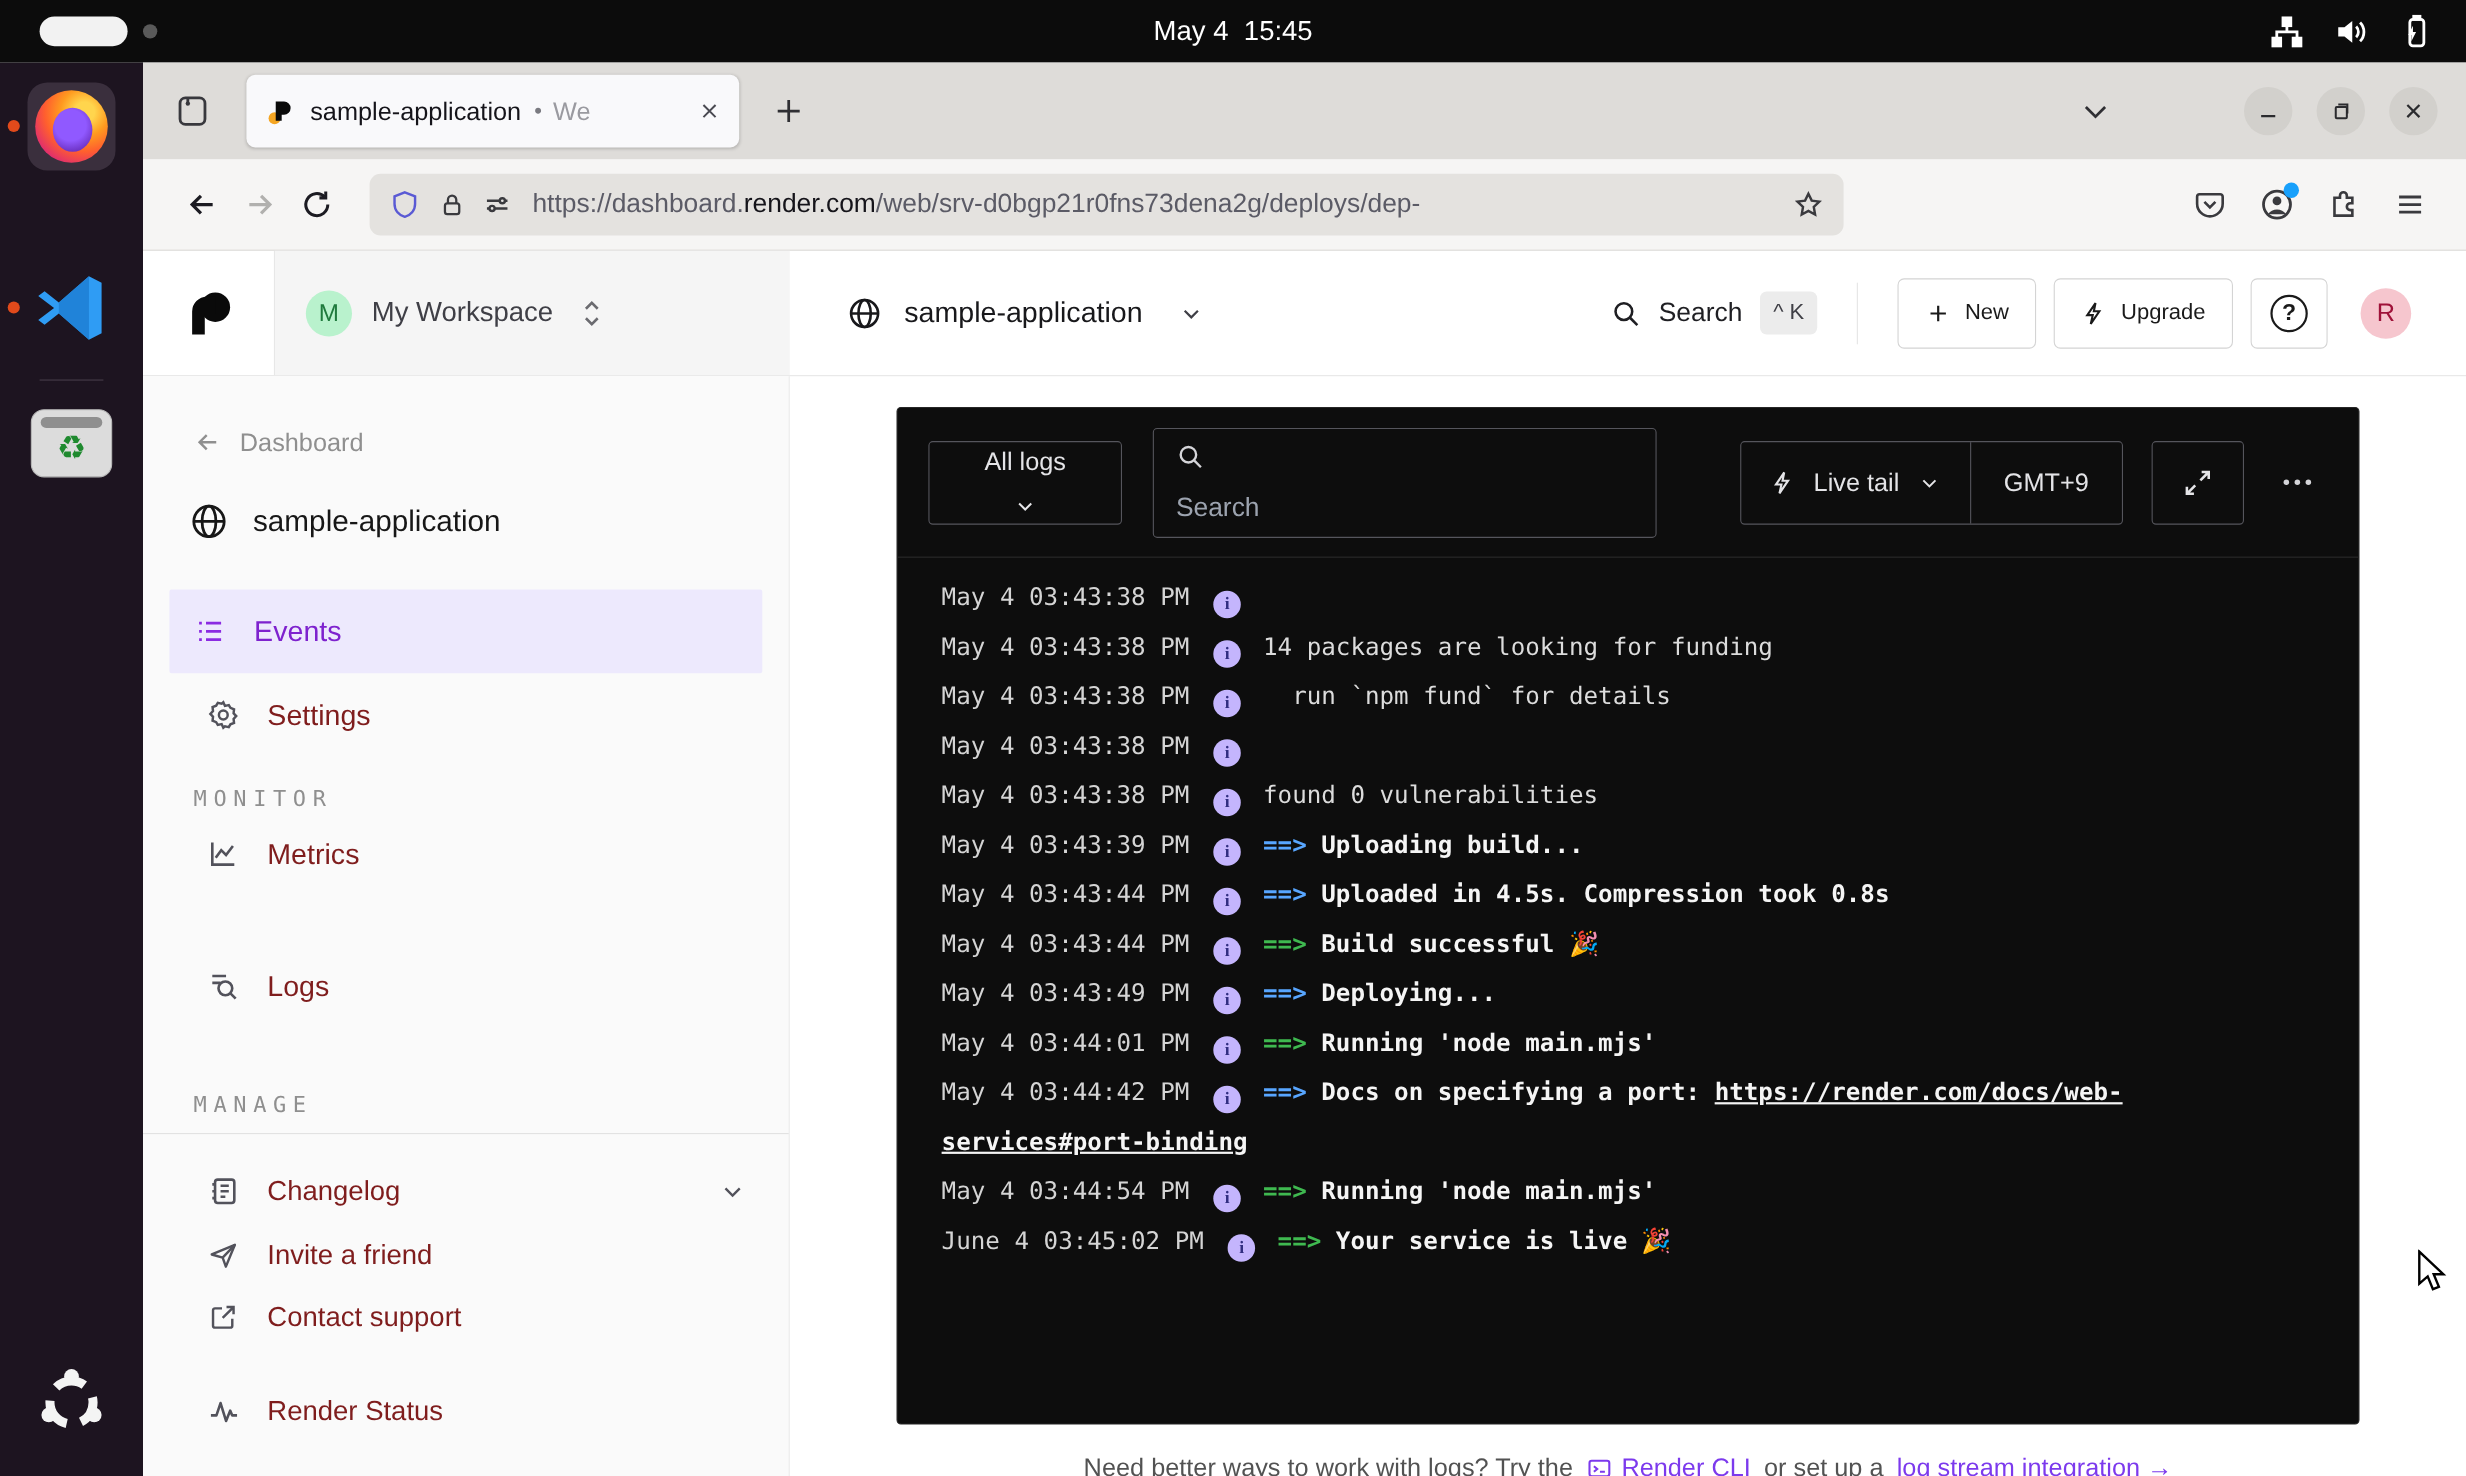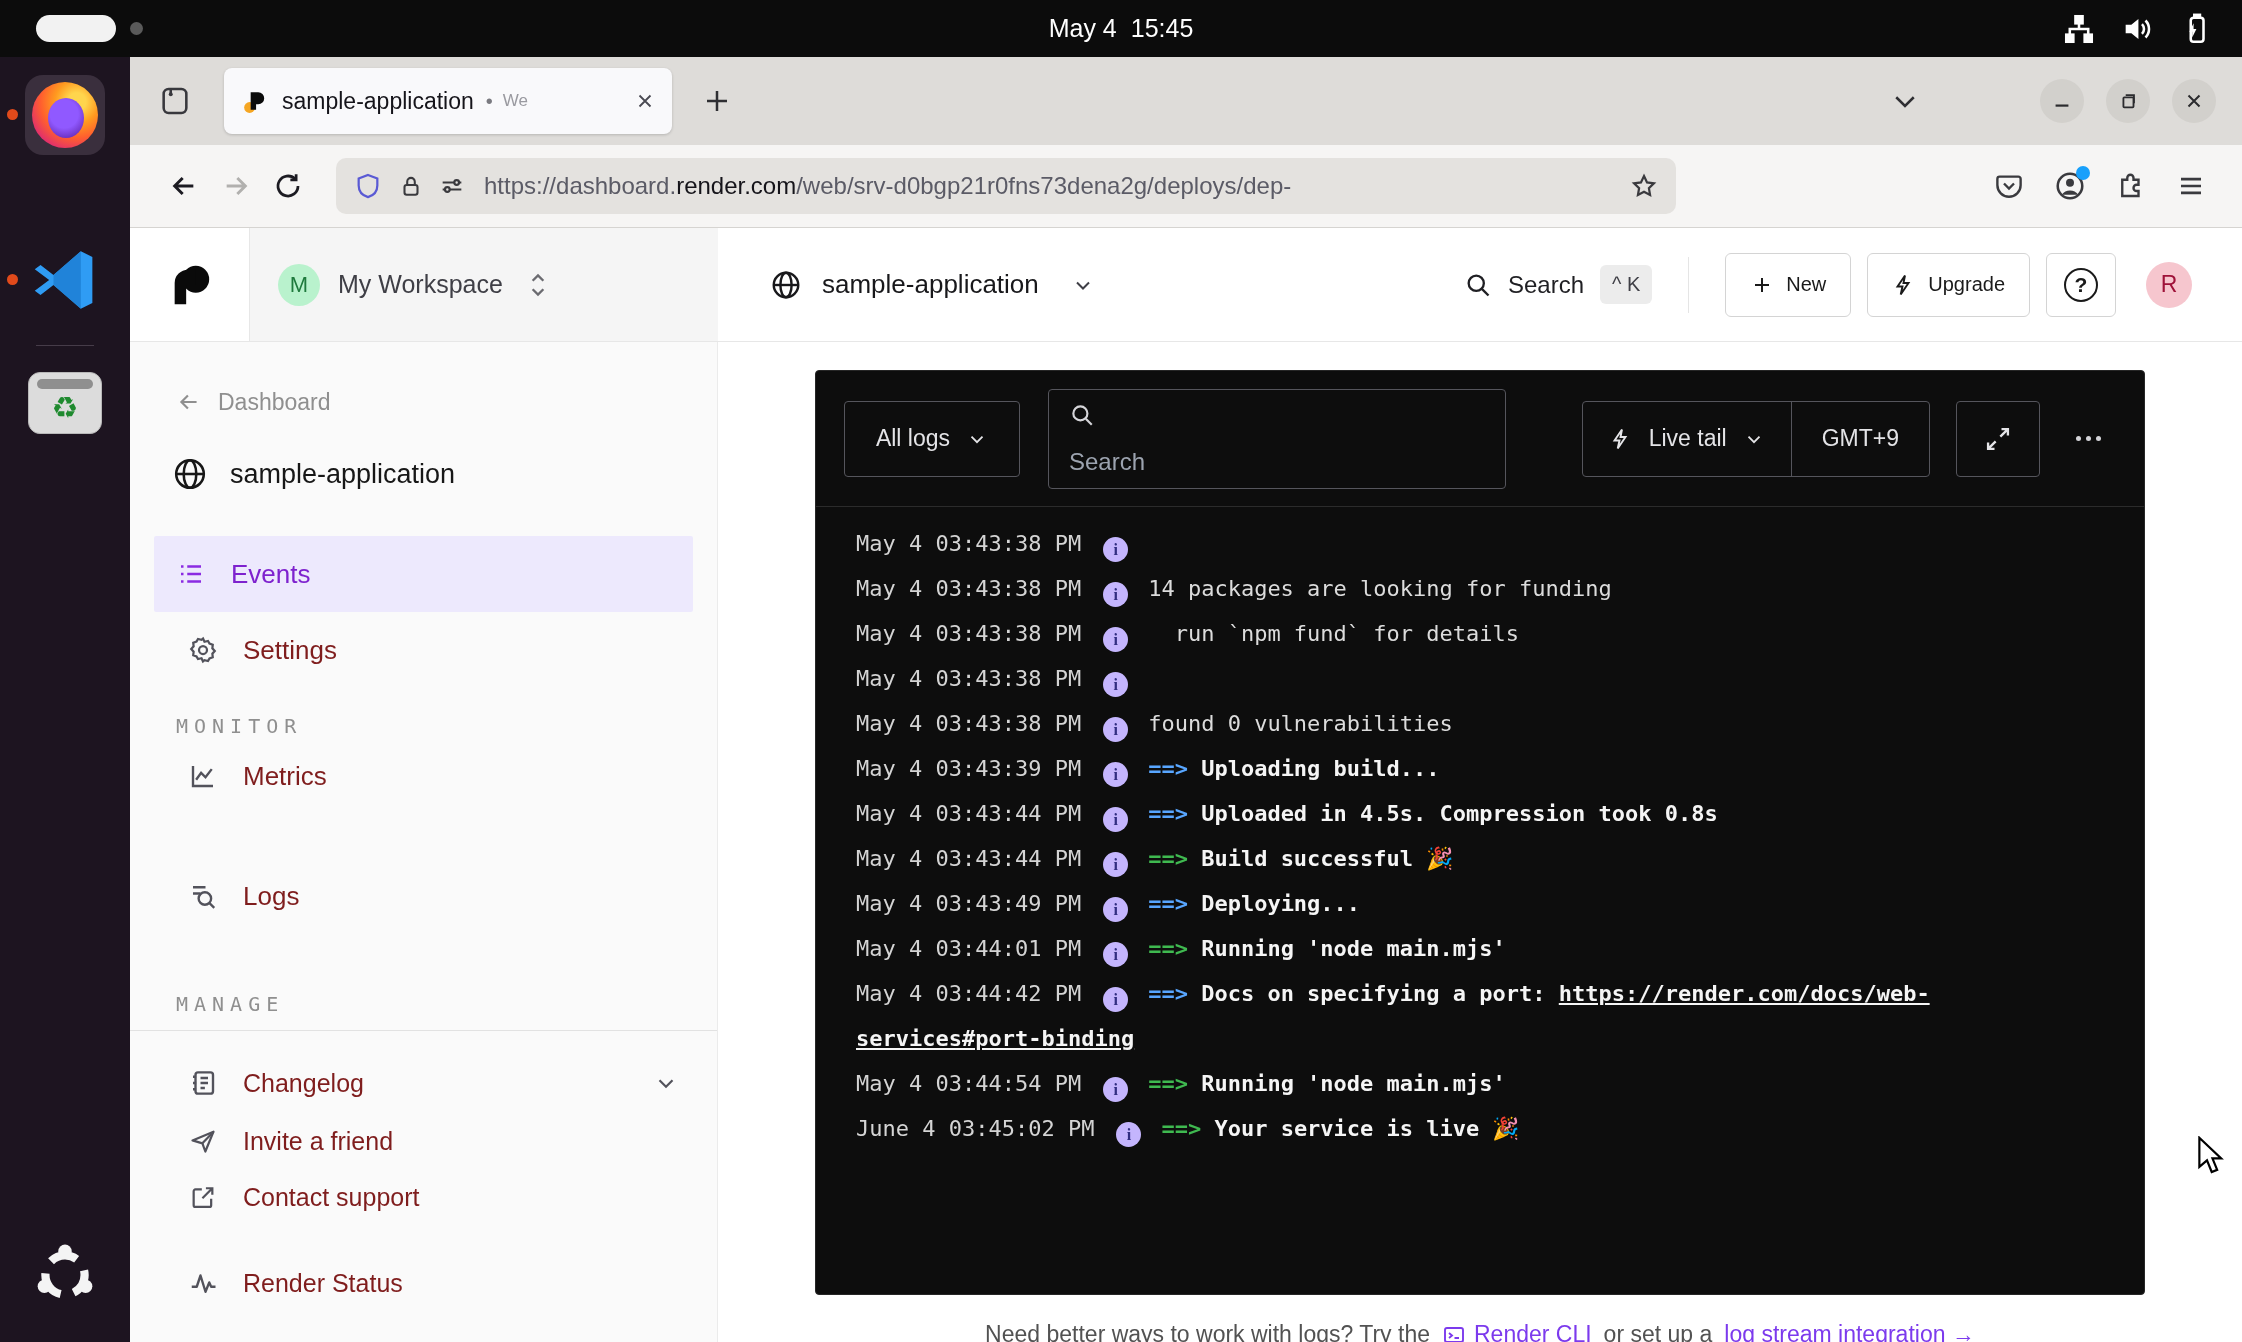--- a/index.html
+++ b/index.html
@@ -31,21 +31,21 @@
   .grid-slot { top:1178px; }
 
   
   .window { position:absolute; left:130px; top:57px; width:2112px; height:1285px; display:flex; flex-direction:column; background:#fff; }
 
   .tabstrip { height:88px; background:#dedcd9; display:flex; align-items:center; padding-left:22px; flex:0 0 auto; }
   .ffview-btn { width:46px; height:46px; display:flex; align-items:center; justify-content:center; border-radius:8px; color:#38383d; }
   .tab { margin-left:26px; width:448px; height:66px; background:#f9f9fb; border-radius:8px; box-shadow:0 1px 3px rgba(0,0,0,.18); display:flex; align-items:center; padding:0 16px 0 18px; }
   .tab-title { margin-left:14px; font-size:23px; color:#15141a; white-space:nowrap; }
   .tab-dot { margin-left:12px; font-size:20px; color:#7a7a80; }
-  .tab-suffix { margin-left:10px; font-size:17px; color:#9a9aa0; }
+  .tab-suffix { margin-left:10px; font-size:23px; color:#9a9aa0; }
   .tab-close { margin-left:auto; color:#4a4a52; display:flex; }
   .newtab-btn { margin-left:30px; color:#2f2f33; display:flex; }
   .tabstrip-spacer { flex:1; }
   .alltabs-btn { color:#2f2f33; display:flex; margin-right:120px; }
   .winctl { width:44px; height:44px; border-radius:50%; background:#d2d0cc; display:flex; align-items:center; justify-content:center; color:#2b2b2e; margin-right:22px; }
   .winctl.last { margin-right:26px; }
 
   .navbar { height:83px; background:#f6f5f4; border-bottom:1px solid #d6d4d1; display:flex; align-items:center; padding:0 28px; flex:0 0 auto; }
   .nav-btn { width:52px; height:52px; display:flex; align-items:center; justify-content:center; color:#1c1b22; }
   .nav-btn.disabled { color:#b1b0ae; }
@@ -99,21 +99,21 @@
   .sb-row.logs { margin-top:48px; }
   .sb-divider { margin-top:12px; height:1px; background:#e2e2e2; }
   .sb-row.compact { height:56px; font-size:25px; }
   .sb-row.changelog { margin-top:22px; height:60px; }
   .sb-chevron { margin-left:auto; margin-right:38px; color:#52525b; }
   .sb-row.status { margin-top:28px; height:60px; }
 
   .main { flex:1; min-width:0; }
   .log-panel { margin:28px 0 0 97px; width:1330px; height:925px; background:#0d0d0d; border:1px solid #262626; border-radius:4px; display:flex; flex-direction:column; overflow:hidden; }
   .log-toolbar { flex:0 0 auto; height:136px; border-bottom:1px solid #2b2b2b; display:flex; align-items:center; padding:0 28px; }
-  .tb-btn { border:1px solid #55555c; border-radius:4px; color:#e4e4e7; display:flex; align-items:center; justify-content:center; background:transparent; }
+  .tb-btn { border:1px solid #55555c; border-radius:4px; color:#e4e4e7; display:flex; align-items:center; justify-content:center; background:transparent;flex-direction:column; }
   .alllogs { width:176px; height:76px; gap:16px; font-size:23px; }
   .log-search { margin-left:28px; width:458px; height:100px; border:1px solid #55555c; border-radius:4px; padding:12px 20px; display:flex; flex-direction:column; justify-content:space-between; }
   .log-search .mag { color:#d4d4d8; }
   .log-search input { background:transparent; border:none; outline:none; color:#e4e4e7; font-size:24px; font-family:"Liberation Sans", sans-serif; width:100%; }
   .log-search input::placeholder { color:#9ca3af; opacity:1; }
   .livetail-group { margin-left:auto; height:76px; border:1px solid #55555c; border-radius:4px; display:flex; align-items:stretch; color:#e4e4e7; }
   .lt-left { display:flex; align-items:center; gap:16px; padding:0 26px; font-size:23px; }
   .lt-div { width:1px; background:#55555c; }
   .lt-right { display:flex; align-items:center; padding:0 30px; font-size:23px; }
   .expand-btn { margin-left:26px; width:84px; height:76px; }

